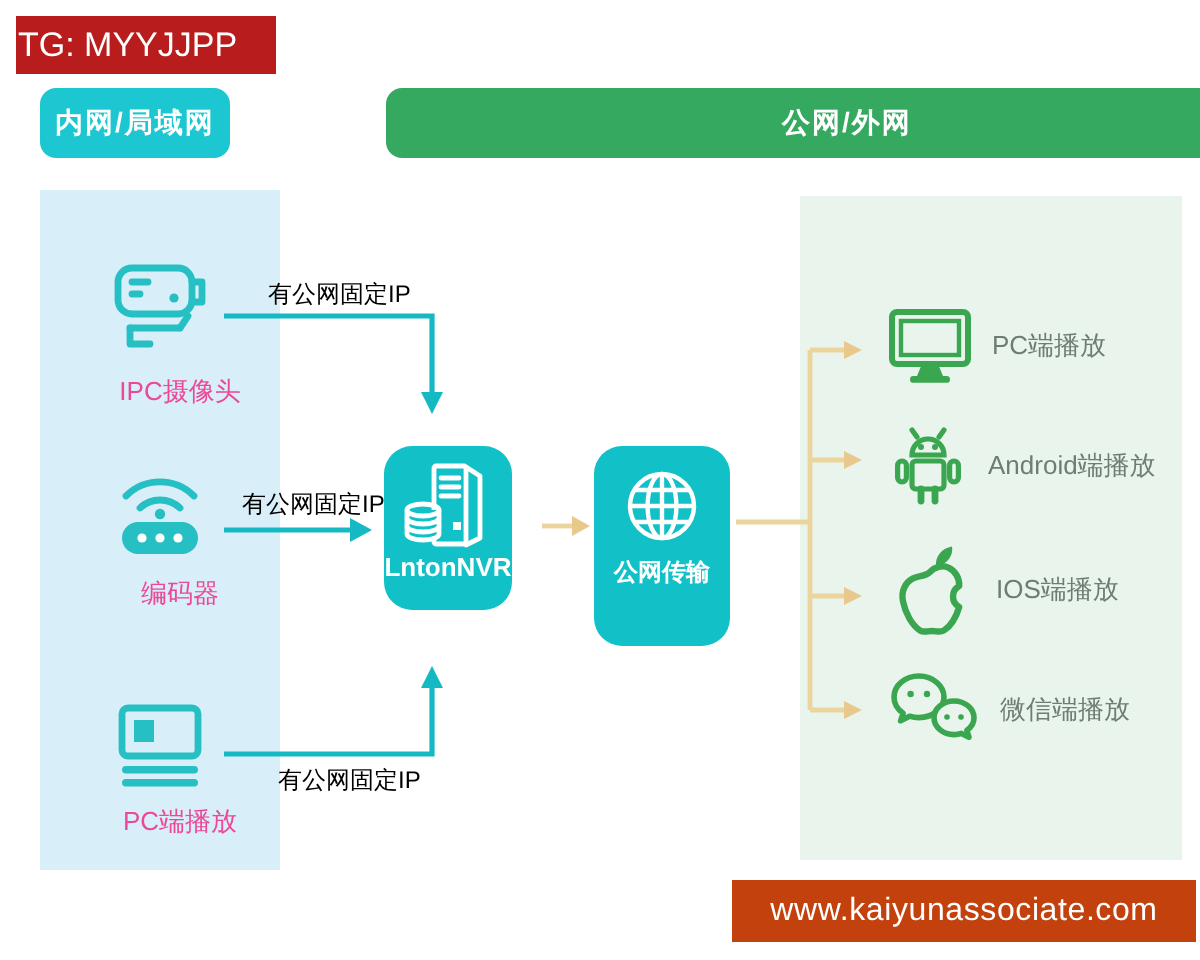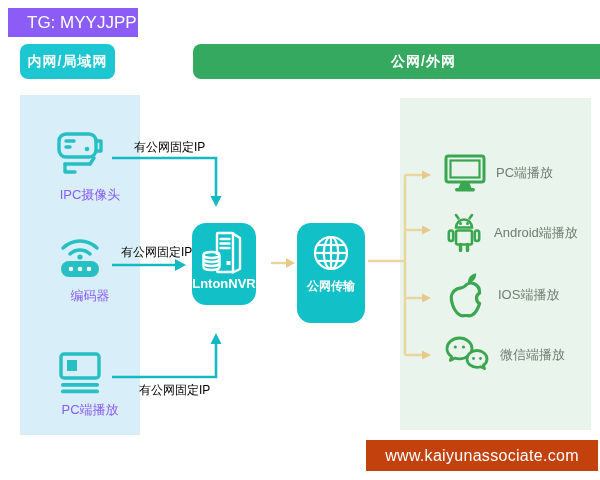--- a/index.html
+++ b/index.html
@@ -1,37 +1,37 @@
 <!DOCTYPE html>
 <html><head>
 <meta charset="utf-8">
 <style>
   html,body{margin:0;padding:0;background:#ffffff;}
   .stage{position:relative;width:600px;height:480px;background:#ffffff;overflow:hidden;
          font-family:"Liberation Sans","DejaVu Sans",sans-serif;}
   .abs{position:absolute;}
 
   
-  .tg-banner{left:8px;top:8px;width:130px;height:29px;background:#8b5cf6;color:#fff;
-             font-size:17px;line-height:29px;padding-left:19px;box-sizing:border-box;}
+  .tg-banner{left:8px;top:8px;width:130px;height:29px;background:#b91c1c;color:#fff;
+             font-size:17px;line-height:29px;padding-left:1px;box-sizing:border-box;}
   .zone-banner{height:35px;border-radius:8px;color:#fff;font-weight:bold;font-size:14px;
                display:flex;align-items:center;justify-content:center;letter-spacing:1px;}
   .lan-banner{left:20px;top:44px;width:95px;background:#1dc7d1;}
   .wan-banner{left:193px;top:44px;width:461px;background:#36a961;}
 
   
   .lan-panel{left:20px;top:95px;width:120px;height:340px;background:#d8eef8;}
   .wan-panel{left:400px;top:98px;width:191px;height:332px;background:#e9f4ed;}
 
   
   .connectors{left:0;top:0;pointer-events:none;}
 
   
   .device{left:20px;width:120px;text-align:center;}
-  .device .dev-label{margin-top:2px;font-size:13px;color:#8b5cf6;margin-left:20px;}
+  .device .dev-label{margin-top:2px;font-size:13px;color:#ec4899;margin-left:20px;}
   .dev-ipc{top:128px;} .dev-enc{top:231px;} .dev-nvr{top:347px;}
 
   
   .edge-label{font-size:12px;color:#000000;white-space:nowrap;}
   .edge1{left:134px;top:139px;} .edge2{left:121px;top:244px;} .edge3{left:139px;top:382px;}
 
   
   .teal-box{background:#12c1c8;border-radius:14px;color:#fff;text-align:center;
             display:flex;flex-direction:column;align-items:center;box-sizing:border-box;}
   .nvr-box{left:192px;top:223px;width:64px;height:82px;padding-top:6px;}

